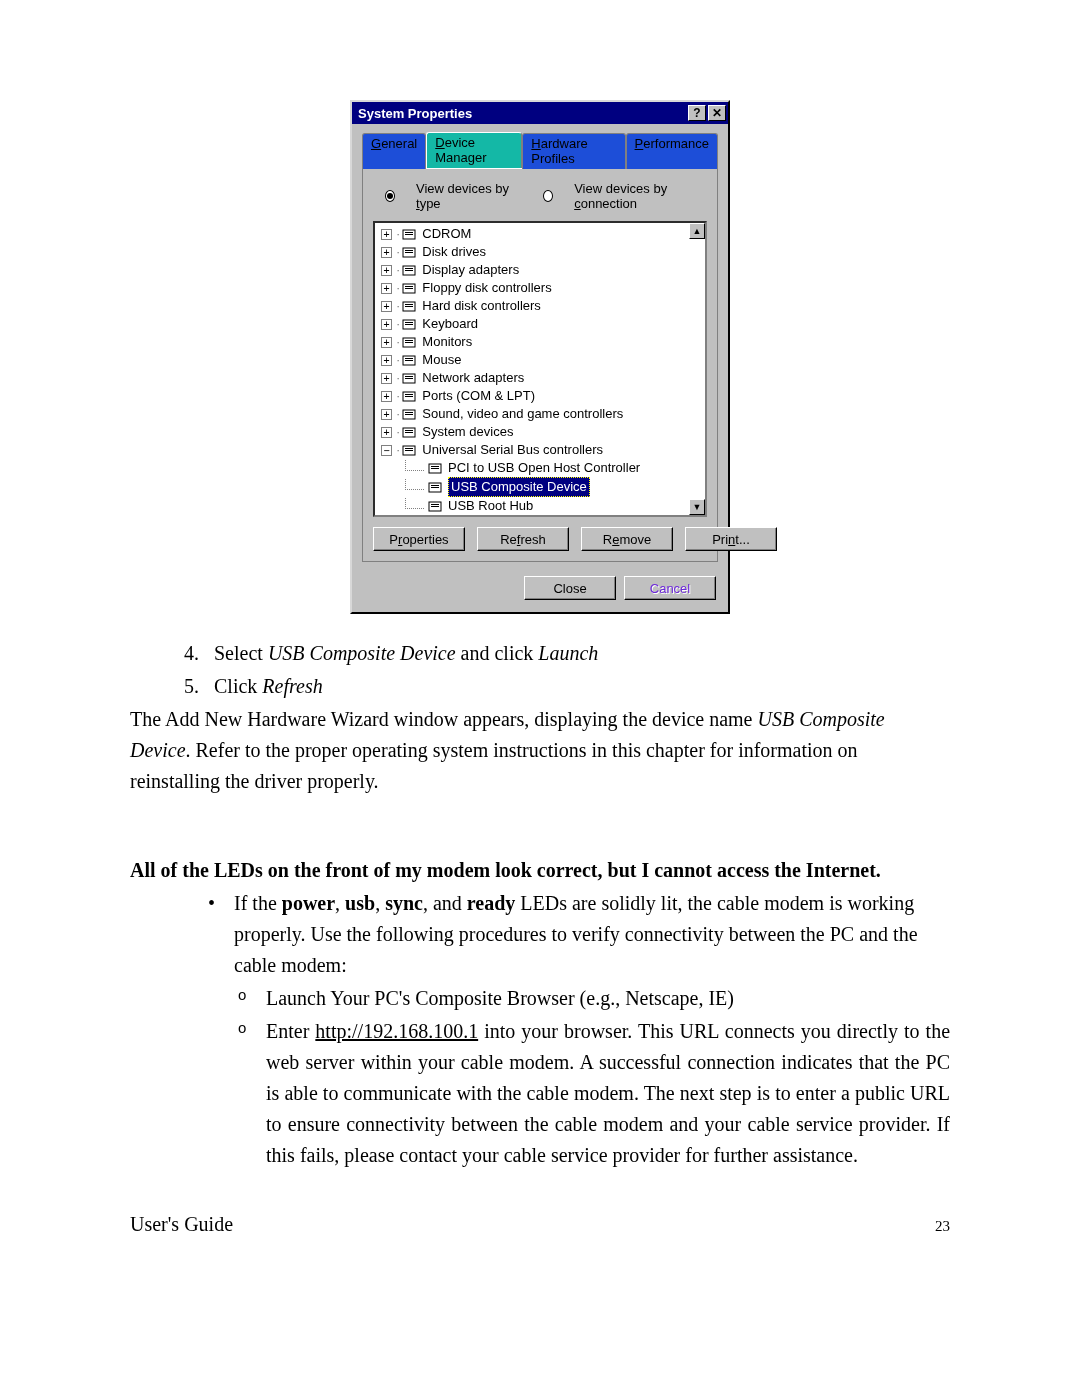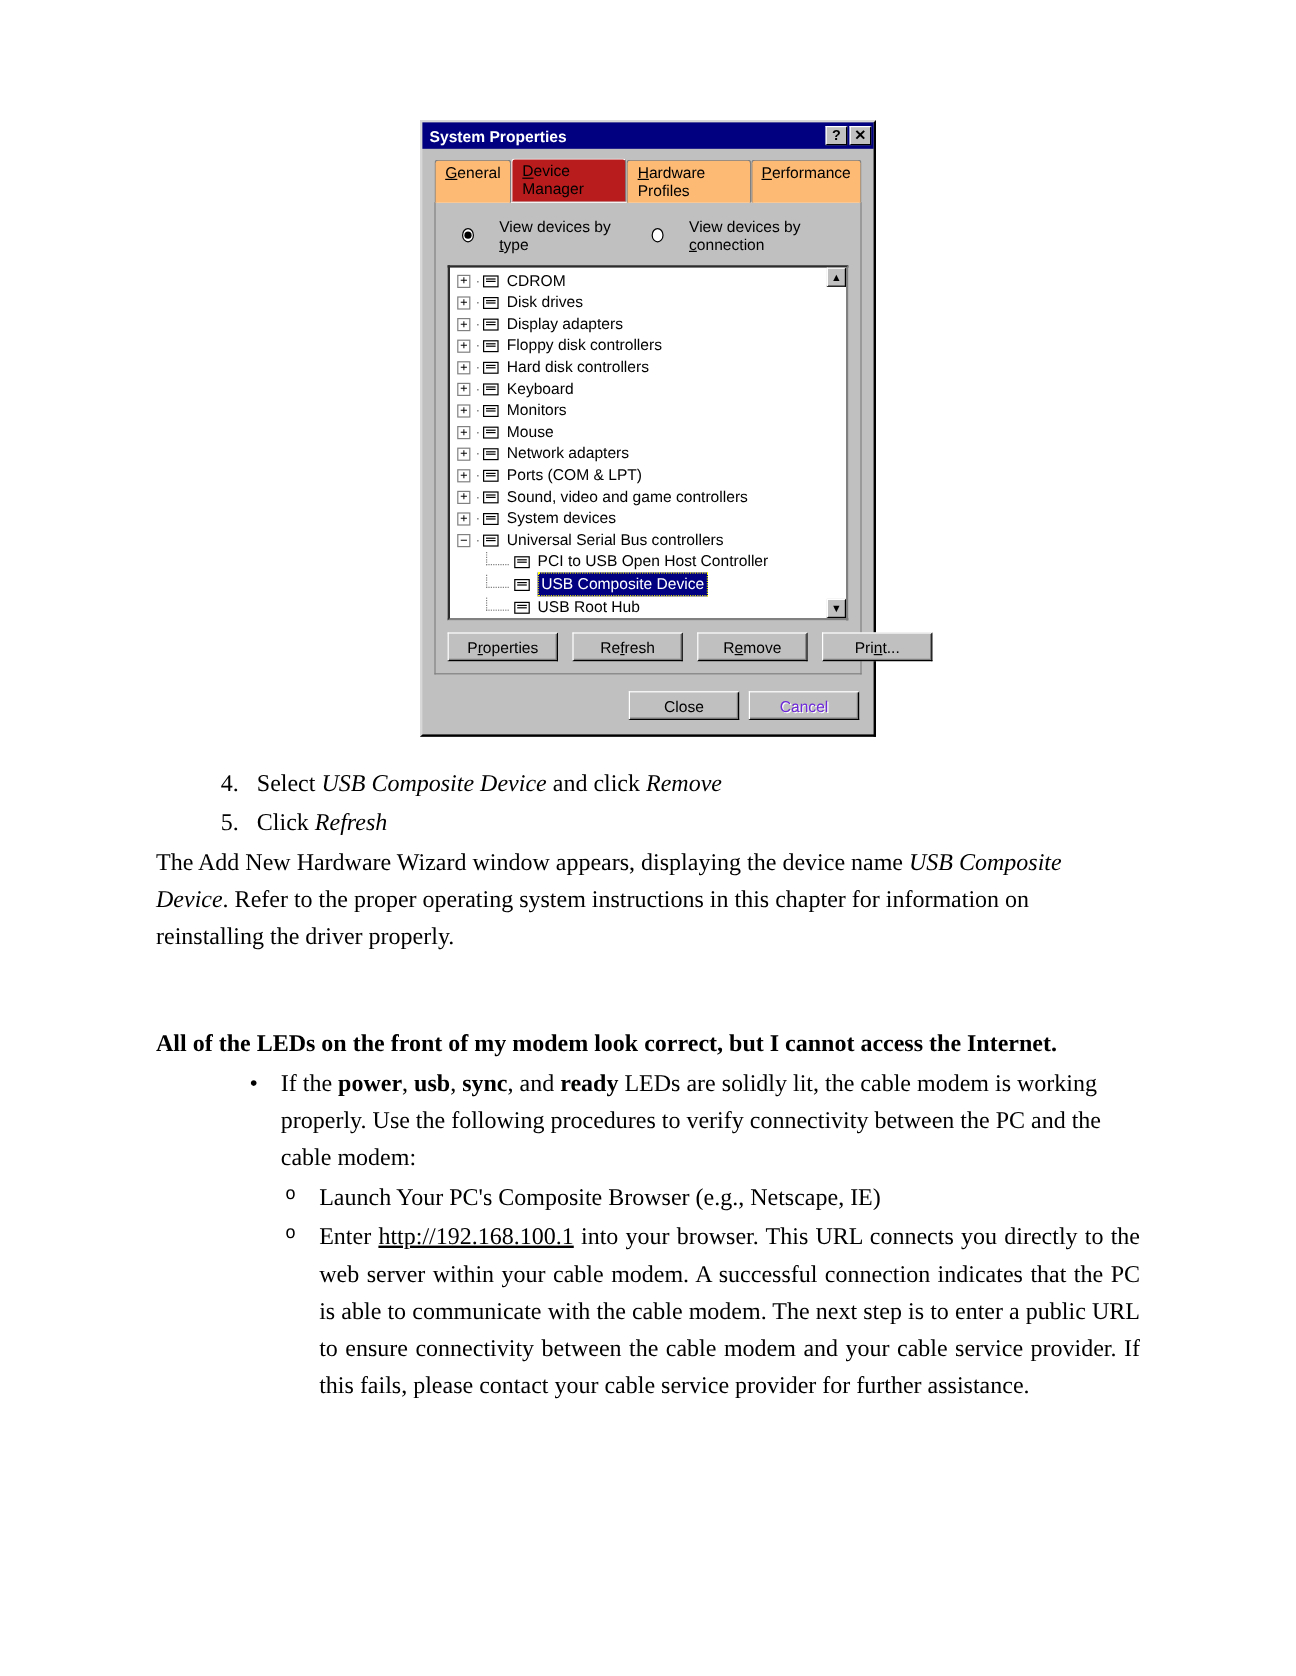--- a/index.html
+++ b/index.html
@@ -49,30 +49,30 @@
     color: #000;
   }
   .tabs-strip {
     display: flex;
     padding: 8px 10px 0 10px;
   }
   .tab {
     padding: 2px 8px;
     border: 1px solid #808080;
     border-bottom: none;
-    background: #fdba74;
+    background: #1d4ed8;
     margin-right: 0;
     border-top-left-radius: 3px;
     border-top-right-radius: 3px;
     position: relative;
     top: 1px;
   }
   .tab.active {
     border-top-color: #fff; border-left-color: #fff;
-    background: #b91c1c;
+    background: #14b8a6;
     z-index: 2;
     top: 0;
     padding-bottom: 3px;
   }
   .tab .ul { text-decoration: underline; }
   .tab-body {
     margin: 0 10px 8px 10px;
     border: 1px solid #808080;
     border-top-color: #fff; 
     padding: 12px 10px 10px 10px;
@@ -416,21 +416,21 @@
     <div class="dlg-footer">
       <div class="dlg-btn">Close</div>
       <div class="dlg-btn disabled">Cancel</div>
     </div>
   </div>
 
   <div class="doc">
     <ol class="ol-steps">
       <li>
         <span class="num">4.</span>
-        <span>Select </span><span class="it">USB Composite Device</span><span> and click </span><span class="it">Remove</span>
+        <span>Select </span><span class="it">USB Composite Device</span><span> and click </span><span class="it">Launch</span>
       </li>
       <li>
         <span class="num">5.</span>
         <span>Click </span><span class="it">Refresh</span>
       </li>
     </ol>
 
     <div class="para">
       <span>The Add New Hardware Wizard window appears, displaying the device name </span><span class="it">USB Composite Device</span><span>.  Refer to the proper operating system instructions in this chapter for information on reinstalling the driver properly.</span>
     </div>
@@ -442,15 +442,19 @@
         <span>If the </span><b>power</b><span>, </span><b>usb</b><span>, </span><b>sync</b><span>, and </span><b>ready</b><span> LEDs are solidly lit, the cable modem is working properly.  Use the following procedures to verify connectivity between the PC and the cable modem:</span>
       </li>
     </ul>
     <ul class="ul-circle">
       <li>Launch  Your PC's Composite Browser (e.g., Netscape, IE)</li>
       <li>
         <span>Enter </span><span class="ul">http://192.168.100.1</span><span> into your browser.  This URL connects you directly to the web server within your cable modem. A successful connection indicates that the PC is able to communicate with the cable modem.  The next step is to enter a public URL to ensure connectivity between the cable modem and your cable service provider.  If this fails, please contact your cable service provider for further assistance.</span>
       </li>
     </ul>
 
+    <div class="footer-row">
+      <span>User's Guide</span>
+      <span class="pg">23</span>
+    </div>
   </div>
 
 </div>
 
 </body></html>

